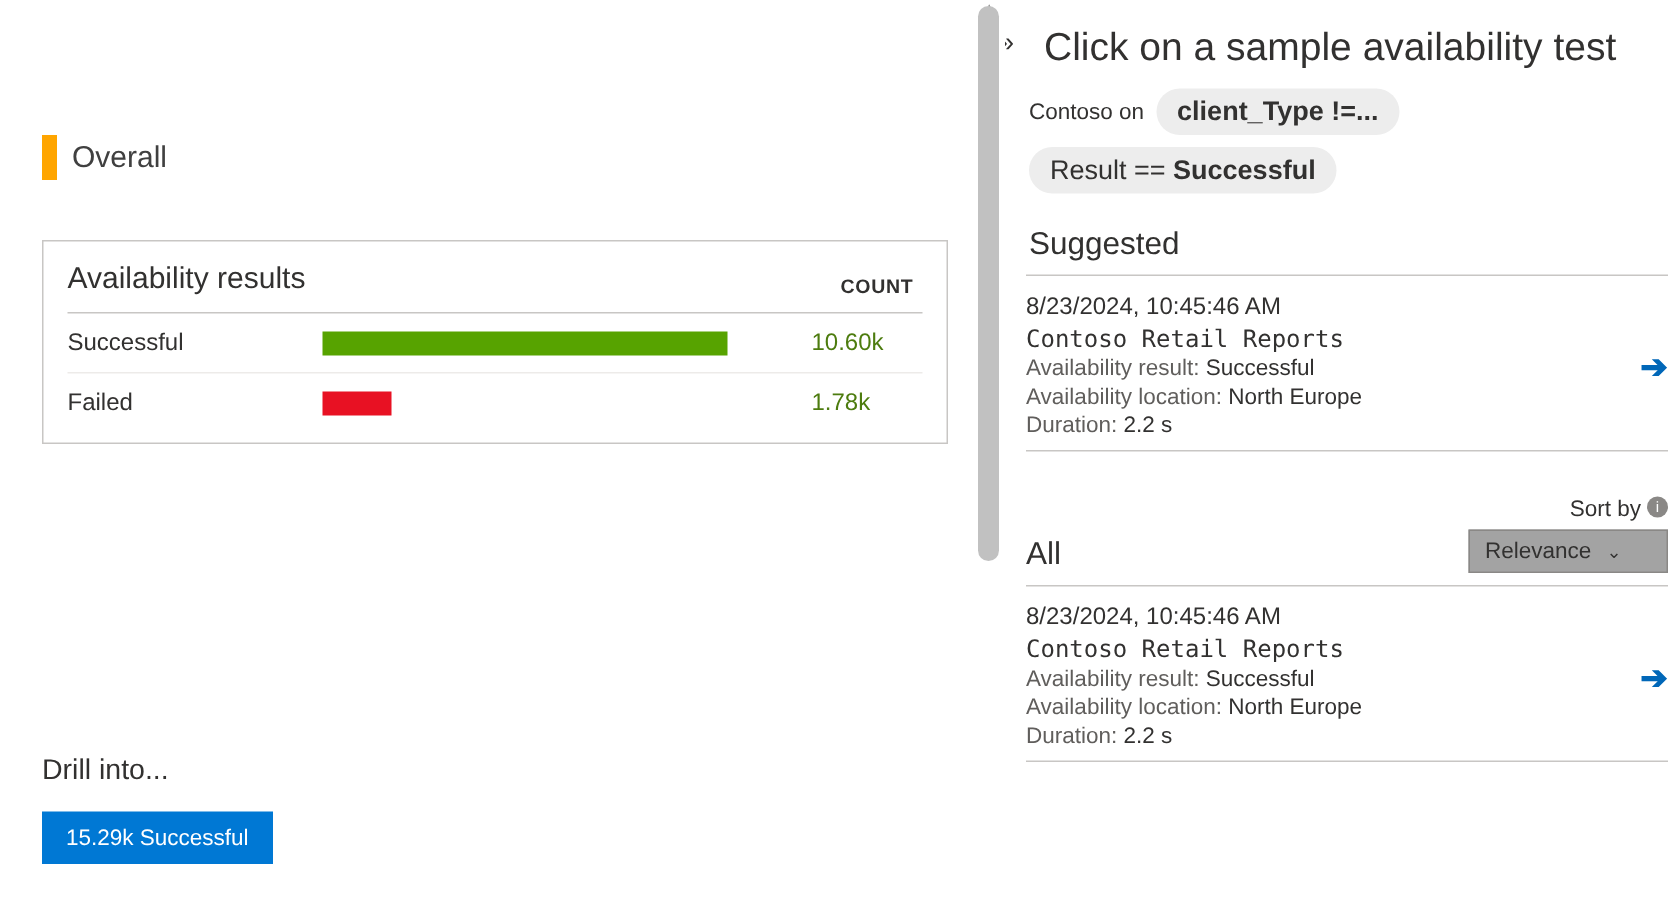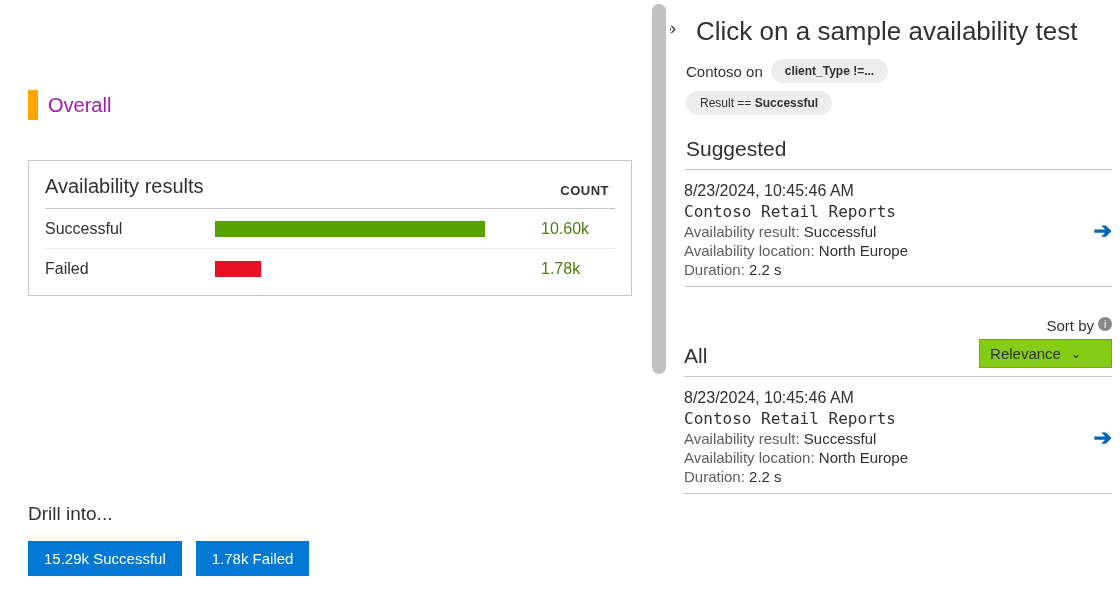--- a/index.html
+++ b/index.html
@@ -3,21 +3,21 @@
 <meta charset="utf-8">
 <style>
   * { box-sizing: border-box; }
   html, body { margin: 0; padding: 0; font-family: "Segoe UI", Arial, sans-serif; color: #323130; height: 100%; }
   body { display: flex; width: 1120px; height: 600px; overflow: hidden; background: #fff; }
 
   
   .left-pane { width: 650px; height: 100%; position: relative; padding: 0 18px 0 28px; display: flex; flex-direction: column; }
   .overall { margin-top: 90px; display: flex; align-items: center; }
   .overall-bar { width: 10px; height: 30px; background: #ffa500; margin-right: 10px; }
-  .overall-label { color: #a21caf; font-size: 20px; }
+  .overall-label { color: #404040; font-size: 20px; }
 
   .results-card { border: 1px solid #c8c6c4; margin-top: 40px; padding: 14px 16px 0 16px; }
   .results-title-row { display: flex; align-items: flex-end; justify-content: space-between; border-bottom: 1px solid #c8c6c4; padding-bottom: 10px; }
   .results-title { font-size: 20px; }
   .count-header { font-size: 13px; font-weight: 700; letter-spacing: 0.5px; color: #323130; padding-right: 6px; }
 
   .result-row { display: flex; align-items: center; border-bottom: 1px solid #edebe9; height: 40px; }
   .result-row:last-child { border-bottom: none; margin-bottom: 6px; }
   .result-label { width: 170px; font-size: 16px; }
   .bar-cell { flex: 1; display: flex; align-items: center; }
@@ -36,38 +36,38 @@
   .scroll-track { position: absolute; top: 4px; left: 2px; width: 14px; height: 592px; border-radius: 7px; }
   .scroll-thumb { position: absolute; top: 4px; left: 2px; width: 14px; height: 370px; background: #c1c1c1; border-radius: 7px; }
   .scroll-arrow-up { position: absolute; top: 0; left: 4px; font-size: 11px; color: #888; }
 
   
   .right-pane { flex: 1; height: 100%; padding: 10px 8px 0 14px; position: relative; overflow: hidden; }
   .expand-icon { position: absolute; left: -4px; top: 18px; font-size: 18px; color: #323130; cursor: pointer; }
   .right-title { font-size: 26px; font-weight: 400; margin: 6px 0 12px 12px; }
   .filter-row { display: flex; align-items: center; flex-wrap: wrap; gap: 8px; margin-left: 2px; margin-bottom: 8px; }
   .filter-label { font-size: 15px; color: #323130; }
-  .chip { background: #ededed; border-radius: 16px; padding: 5px 14px; font-size: 12px; display: inline-flex; align-items: center; }
+  .chip { background: #ededed; border-radius: 16px; padding: 5px 14px; font-size: 18px; display: inline-flex; align-items: center; }
   .chip b { font-weight: 700; }
 
   .section-head { font-size: 21px; margin: 22px 0 4px 2px; }
   .section-rule { border: none; border-top: 1px solid #c8c6c4; margin: 8px 0 12px 0; }
 
   .item { position: relative; padding-right: 28px; }
   .item-time { font-size: 16px; }
   .item-name { font-family: Consolas, monospace; font-size: 16px; margin-top: 2px; }
   .item-field { font-size: 15px; color: #605e5c; margin-top: 2px; }
   .item-field .val { color: #323130; }
   .item-arrow { position: absolute; right: 0; top: 36px; color: #0067b8; font-size: 22px; font-weight: 700; cursor: pointer; }
 
   .all-head-row { display: flex; align-items: flex-end; justify-content: space-between; margin-top: 30px; }
   .sort-block { text-align: right; }
   .sort-label { font-size: 15px; color: #323130; display: inline-flex; align-items: flex-start; gap: 4px; }
   .info-dot { width: 14px; height: 14px; border-radius: 50%; background: #8a8886; color: #fff; font-size: 10px; display: inline-flex; align-items: center; justify-content: center; }
-  .sort-select { border: 1px solid #8a8886; padding: 5px 30px 5px 10px; font-size: 15px; background: #84cc16; position: relative; display: inline-flex; align-items: center; gap: 10px; cursor: pointer; margin-top: 4px; }
+  .sort-select { border: 1px solid #8a8886; padding: 5px 30px 5px 10px; font-size: 15px; background: #a3a3a3; position: relative; display: inline-flex; align-items: center; gap: 10px; cursor: pointer; margin-top: 4px; }
   .chev { font-size: 12px; }
 </style>
 </head>
 <body>
 
 <div class="left-pane">
   <div class="overall">
     <div class="overall-bar"></div>
     <div class="overall-label">Overall</div>
   </div>
@@ -92,21 +92,20 @@
         <div class="bar bar-red"></div>
       </div>
       <a class="count-link">1.78k</a>
     </div>
   </div>
 
   <div class="drill">
     <div class="drill-title">Drill into...</div>
     <div class="drill-buttons">
       <button class="pill-btn">15.29k Successful</button>
-      <button class="pill-btn">1.78k Failed</button>
     </div>
   </div>
 </div>
 
 <div class="scroll-divider">
   <div class="scroll-arrow-up">▲</div>
   <div class="scroll-track"></div>
   <div class="scroll-thumb"></div>
 </div>
 

